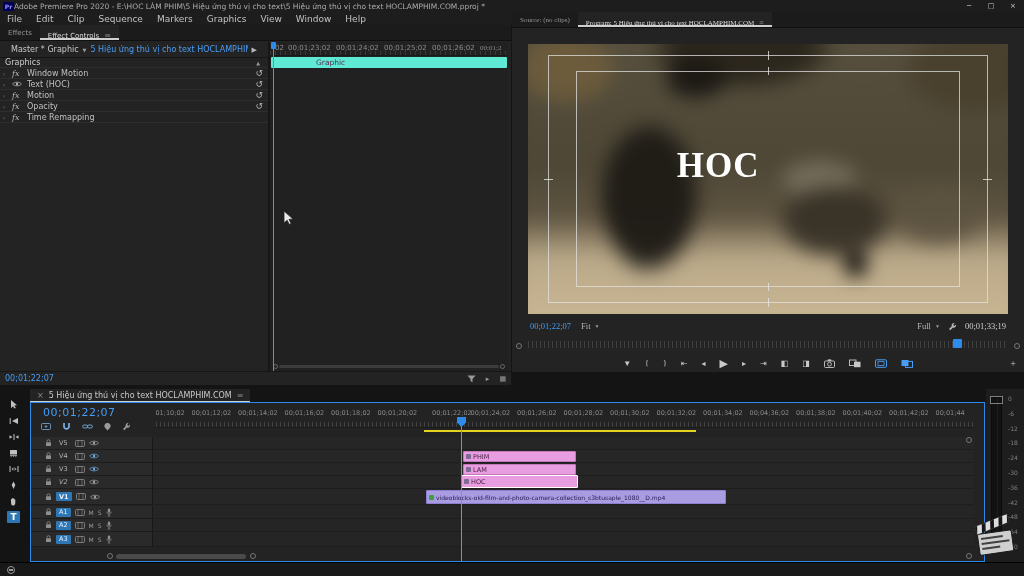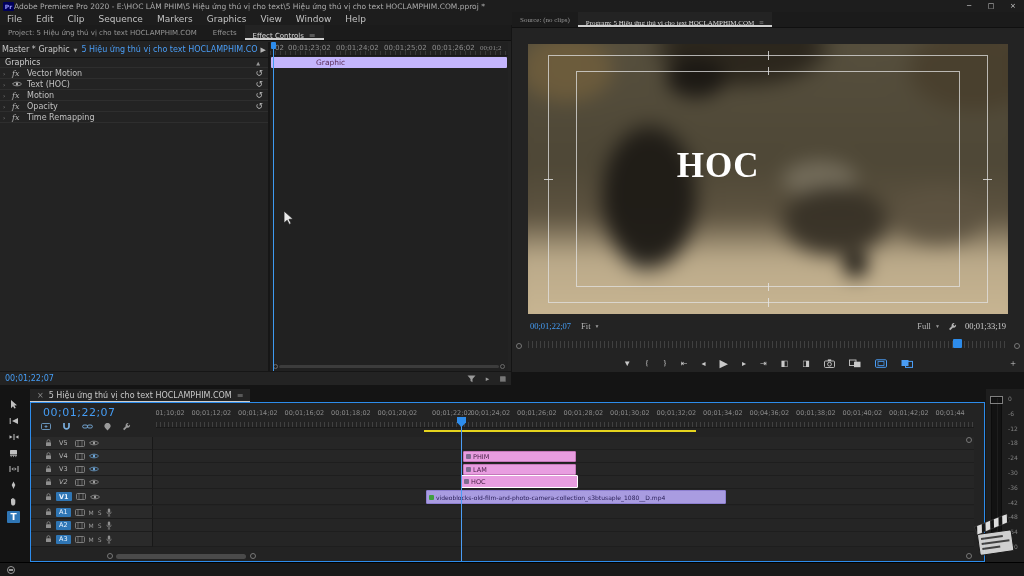--- a/index.html
+++ b/index.html
@@ -25,21 +25,21 @@
   #left-panel  { top:25px; left:0;     width:511px; height:360px; }
   #right-panel { top:12px; left:512px; width:512px; height:360px;font-family:Liberation Serif, serif; }
   .tabbar { height:16px; background:#1b1b1b; display:flex; align-items:stretch;
             font-size:7px; color:#969696; border-bottom:1px solid #101010; }
   .tab { padding:0 8px; display:flex; align-items:center; gap:5px; white-space:nowrap; }
   .tab.active { background:#232323; color:#dcdcdc; box-shadow:inset 0 -2px 0 #cfcfcf;align-items:flex-end; }
   .tab .menu-glyph { color:#8a8a8a; font-size:8px; }
 
   
   #ec-header { position:absolute; top:17px; left:0; width:268px; height:16px; display:flex;
-               align-items:center; font-size:8px; padding:0 2px; gap:4px; border-bottom:1px solid #161616; }
+               align-items:center; font-size:8px; padding:0 11px; gap:4px; border-bottom:1px solid #161616; }
   #ec-header .chev { font-size:5px; color:#9a9a9a; }
   #ec-link { color:#4a9df5; white-space:nowrap; overflow:hidden; flex:1; }
   #ec-play { margin-left:auto; color:#b5b5b5; font-size:7px; }
   #ec-body { position:absolute; top:33px; left:0; width:268px; bottom:14px; font-size:8px; overflow:hidden; }
   .ec-section { height:10px; display:flex; align-items:center; padding:0 5px; color:#cfcfcf;
                 border-bottom:1px solid #2e2e2e; }
   .ec-section .collapse { margin-left:auto; font-size:5px; color:#9a9a9a; margin-right:3px; }
   .ec-row { height:11px; display:flex; align-items:center; padding:0 3px; gap:3px;
             border-bottom:1px solid #2e2e2e; color:#c0c0c0; }
   .ec-row .caret { width:6px; color:#8a8a8a; font-size:6px; }
@@ -186,23 +186,20 @@
     <span>Markers</span>
     <span>Graphics</span>
     <span>View</span>
     <span>Window</span>
     <span>Help</span>
   </div>
 
 <div class="panel" id="left-panel">
   <div class="tabbar" id="left-tabs">
       <div class="tab">
-        <span>Project: 5 Hiệu ứng thú vị cho text HOCLAMPHIM.COM</span>
-      </div>
-      <div class="tab">
         <span>Effects</span>
       </div>
       <div class="tab active">
         <span>Effect Controls</span>
         <span class="menu-glyph">≡</span>
       </div>
     </div>
 
   <div id="ec-header">
     <span>Master * Graphic</span>
@@ -212,21 +209,21 @@
   </div>
 
   <div id="ec-body">
       <div class="ec-section">
         <span>Graphics</span>
         <span class="collapse">▲</span>
       </div>
       <div class="ec-row">
         <span class="caret">›</span>
         <span class="ec-fx">fx</span>
-        <span>Vector Motion</span>
+        <span>Window Motion</span>
         <span class="ec-reset">↺</span>
       </div>
       <div class="ec-row">
         <span class="caret">›</span>
         <span class="ec-fx">
           <svg width="10" height="6" viewBox="0 0 10 6">
             <path d="M.5 3C2.2.6 7.8.6 9.5 3 7.8 5.4 2.2 5.4.5 3Z" fill="none" stroke="#b5b5b5" stroke-width=".8"></path>
             <circle cx="5" cy="3" r="1.2" fill="#b5b5b5"></circle>
           </svg>
         </span>
@@ -255,21 +252,21 @@
   <div id="ec-right">
     <div id="ec-ruler">
         <div class="ticks"></div>
         <span class="rl" style="left: 5px;">02</span>
         <span class="rl" style="left: 18px;">00;01;23;02</span>
         <span class="rl" style="left: 66px;">00;01;24;02</span>
         <span class="rl" style="left: 114px;">00;01;25;02</span>
         <span class="rl" style="left: 162px;">00;01;26;02</span>
         <span class="rl" style="left: 210px; font-family: Liberation Serif, serif;">00;01;2</span>
       </div>
-    <div id="ec-clipbar" style="background:#c4b5fd;padding-left:45px;">
+    <div id="ec-clipbar" style="background:#5eead4;padding-left:45px;">
       <span>Graphic</span>
     </div>
     <div id="ec-playhead"></div>
     <div id="ec-scroll">
       <span class="dot" style="left:0;"></span>
       <div class="bar"></div>
       <span class="dot" style="right:0;"></span>
     </div>
   </div>
 

